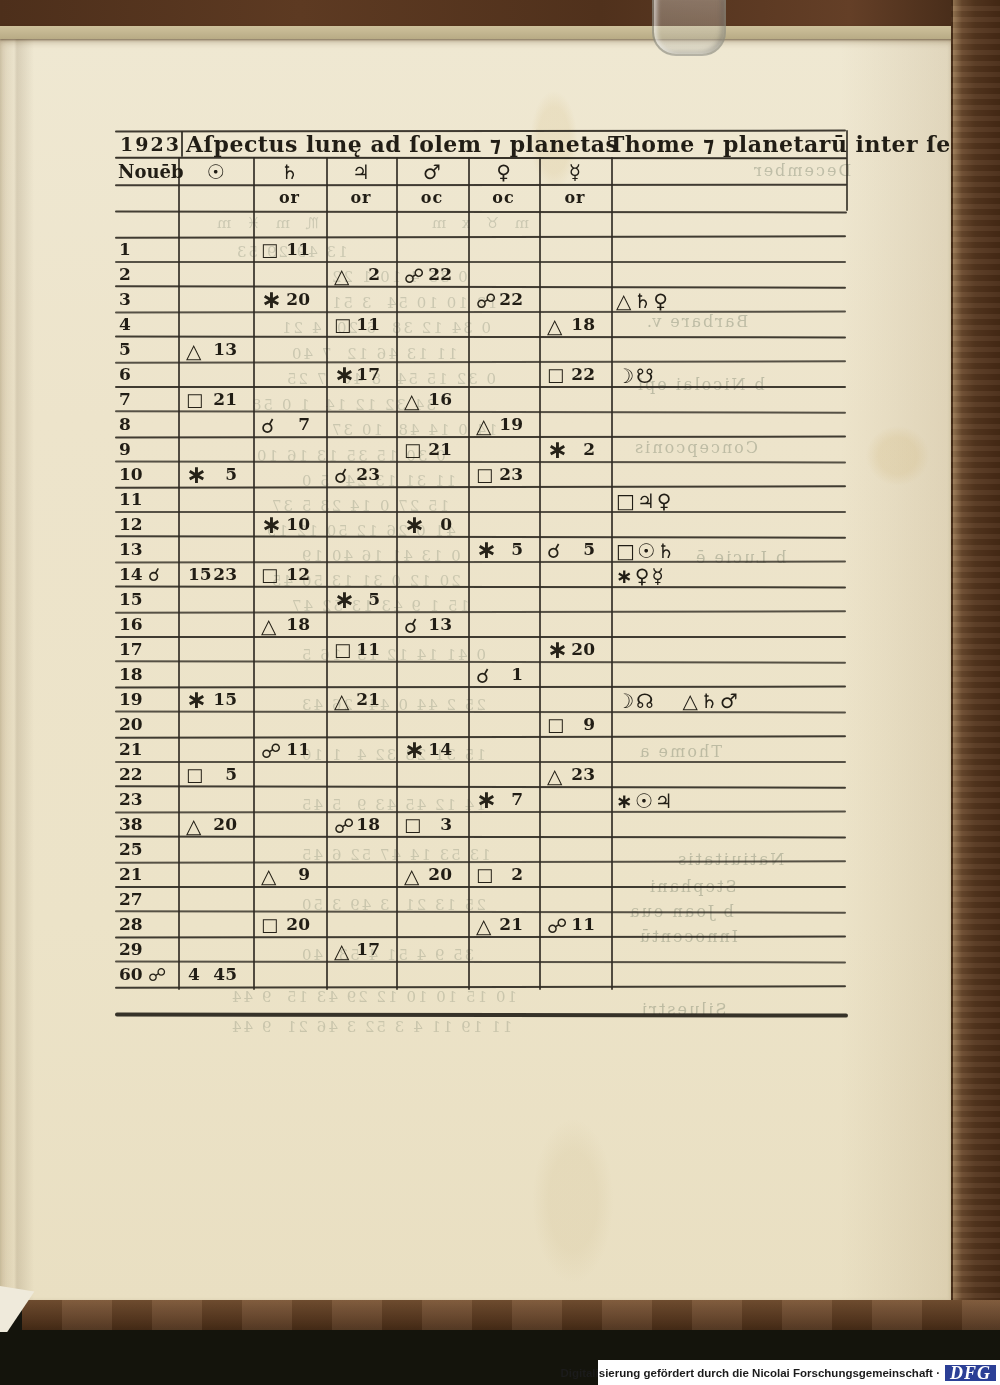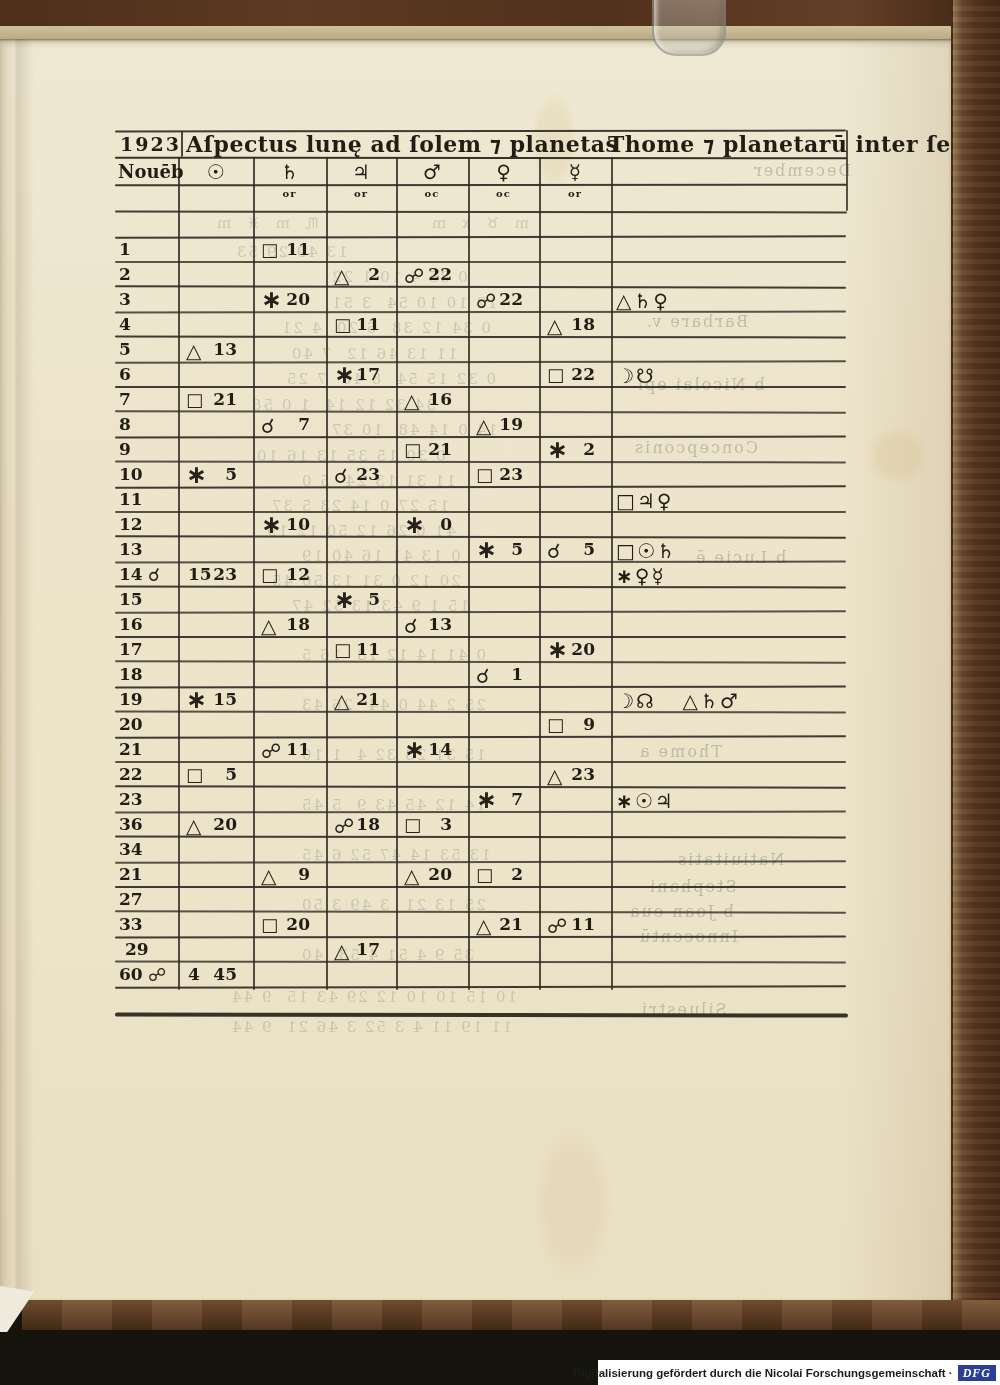--- a/index.html
+++ b/index.html
@@ -33,30 +33,30 @@
     clip-path:polygon(0 0,86% 12%,18% 100%,0 100%);}
   
   #clip{position:absolute;left:652px;top:-6px;width:70px;height:58px;border-radius:0 0 24px 24px;
     background:linear-gradient(180deg,rgba(225,225,218,.38),rgba(180,180,170,.30));
     border:2px solid rgba(115,115,105,.45);box-shadow:inset 3px 0 4px rgba(255,255,255,.55), inset -3px -2px 5px rgba(90,90,85,.35);}
   
   #dfgbar{position:absolute;left:598px;top:1360px;width:402px;height:25px;background:#ffffff;
     display:flex;align-items:center;justify-content:flex-end;gap:5px;padding-right:4px;box-sizing:border-box;}
   #dfgbar .cap{font-family:"Liberation Sans",sans-serif;font-size:11.5px;font-weight:bold;color:#1b1b1b;white-space:nowrap;}
   #dfglogo{font-family:"Liberation Serif",serif;font-style:italic;font-weight:bold;background:#2b3f96;color:#fff;
-    font-size:12px;line-height:16px;padding:0 5px;letter-spacing:1px;}
+    font-size:18px;line-height:16px;padding:0 5px;letter-spacing:1px;}
   
   .hline{position:absolute;background:#2c2820;border-radius:2px;}
   .vline{position:absolute;background:#2e2a22;width:2px;border-radius:2px;}
   .txt{position:absolute;color:#211d15;white-space:pre;}
   .t-title{font-size:22px;font-weight:bold;letter-spacing:.5px;}
   .t-year{font-size:19px;font-weight:bold;letter-spacing:2px;}
   .t-month{font-size:18px;font-weight:bold;}
   .t-planet{font-family:"DejaVu Sans",sans-serif;font-size:20px;font-weight:bold;transform:translateX(-50%);}
-  .t-oroc{font-size:10px;font-weight:bold;transform:translateX(-50%);letter-spacing:1px;}
+  .t-oroc{font-size:16px;font-weight:bold;transform:translateX(-50%);letter-spacing:1px;}
   .t-day{font-size:17px;font-weight:bold;}
   .t-num{font-size:17px;font-weight:bold;text-align:right;}
   .t-sym{font-family:"DejaVu Sans",sans-serif;font-weight:bold;color:#262218;}
   .t-inter{font-family:"DejaVu Sans",sans-serif;font-size:20px;font-weight:600;letter-spacing:2px;}
   .bleed{position:absolute;color:rgba(105,115,98,.26);transform:scaleX(-1);font-size:15px;letter-spacing:2px;white-space:pre;}
   .bleed.strong{color:rgba(100,110,92,.34);font-size:16px;}
 </style>
 </head>
 <body>
 
@@ -264,44 +264,44 @@
         <div class="txt t-num" style="left: 396px; top: 700px; width: 56px;">14</div>
         <div class="txt t-day" style="left: 119px; top: 725px;">22</div>
         <div class="txt t-sym" style="left: 186px; top: 725px; font-size: 18px;">□</div>
         <div class="txt t-num" style="left: 178px; top: 725px; width: 59px;">5</div>
         <div class="txt t-sym" style="left: 547px; top: 725px; font-size: 20px;">△</div>
         <div class="txt t-num" style="left: 539px; top: 725px; width: 56px;">23</div>
         <div class="txt t-day" style="left: 119px; top: 750px;">23</div>
         <div class="txt t-sym" style="left: 476px; top: 746px; font-size: 25px;">∗</div>
         <div class="txt t-num" style="left: 468px; top: 750px; width: 55px;">7</div>
         <div class="txt t-inter" style="left: 616px; top: 750px;">∗☉♃</div>
-        <div class="txt t-day" style="left: 119px; top: 775px;">36</div>
+        <div class="txt t-day" style="left: 119px; top: 775px;">38</div>
         <div class="txt t-sym" style="left: 186px; top: 775px; font-size: 20px;">△</div>
         <div class="txt t-num" style="left: 178px; top: 775px; width: 59px;">20</div>
         <div class="txt t-sym" style="left: 334px; top: 775px; font-size: 20px;">☍</div>
         <div class="txt t-num" style="left: 326px; top: 775px; width: 54px;">18</div>
         <div class="txt t-sym" style="left: 404px; top: 775px; font-size: 18px;">□</div>
         <div class="txt t-num" style="left: 396px; top: 775px; width: 56px;">3</div>
-        <div class="txt t-day" style="left: 119px; top: 800px;">34</div>
+        <div class="txt t-day" style="left: 119px; top: 800px;">25</div>
         <div class="txt t-day" style="left: 119px; top: 825px;">21</div>
         <div class="txt t-sym" style="left: 261px; top: 825px; font-size: 20px;">△</div>
         <div class="txt t-num" style="left: 253px; top: 825px; width: 57px;">9</div>
         <div class="txt t-sym" style="left: 404px; top: 825px; font-size: 20px;">△</div>
         <div class="txt t-num" style="left: 396px; top: 825px; width: 56px;">20</div>
         <div class="txt t-sym" style="left: 476px; top: 825px; font-size: 18px;">□</div>
         <div class="txt t-num" style="left: 468px; top: 825px; width: 55px;">2</div>
         <div class="txt t-day" style="left: 119px; top: 850px;">27</div>
-        <div class="txt t-day" style="left: 119px; top: 875px;">33</div>
+        <div class="txt t-day" style="left: 119px; top: 875px;">28</div>
         <div class="txt t-sym" style="left: 261px; top: 875px; font-size: 18px;">□</div>
         <div class="txt t-num" style="left: 253px; top: 875px; width: 57px;">20</div>
         <div class="txt t-sym" style="left: 476px; top: 875px; font-size: 20px;">△</div>
         <div class="txt t-num" style="left: 468px; top: 875px; width: 55px;">21</div>
         <div class="txt t-sym" style="left: 547px; top: 875px; font-size: 20px;">☍</div>
         <div class="txt t-num" style="left: 539px; top: 875px; width: 56px;">11</div>
-        <div class="txt t-day" style="left: 125px; top: 900px;">29</div>
+        <div class="txt t-day" style="left: 119px; top: 900px;">29</div>
         <div class="txt t-sym" style="left: 334px; top: 900px; font-size: 20px;">△</div>
         <div class="txt t-num" style="left: 326px; top: 900px; width: 54px;">17</div>
         <div class="txt t-day" style="left: 119px; top: 925px;">60</div>
         <div class="txt t-sym" style="left: 148px; top: 925px; font-size: 18px;">☍</div>
         <div class="txt t-num" style="left: 188px; top: 925px; width: 24px; text-align: left;">4</div>
         <div class="txt t-num" style="left: 178px; top: 925px; width: 59px;">45</div>
       </div>
   </div>
   <div class="b-top"></div>
   <div class="b-topedge"></div>

